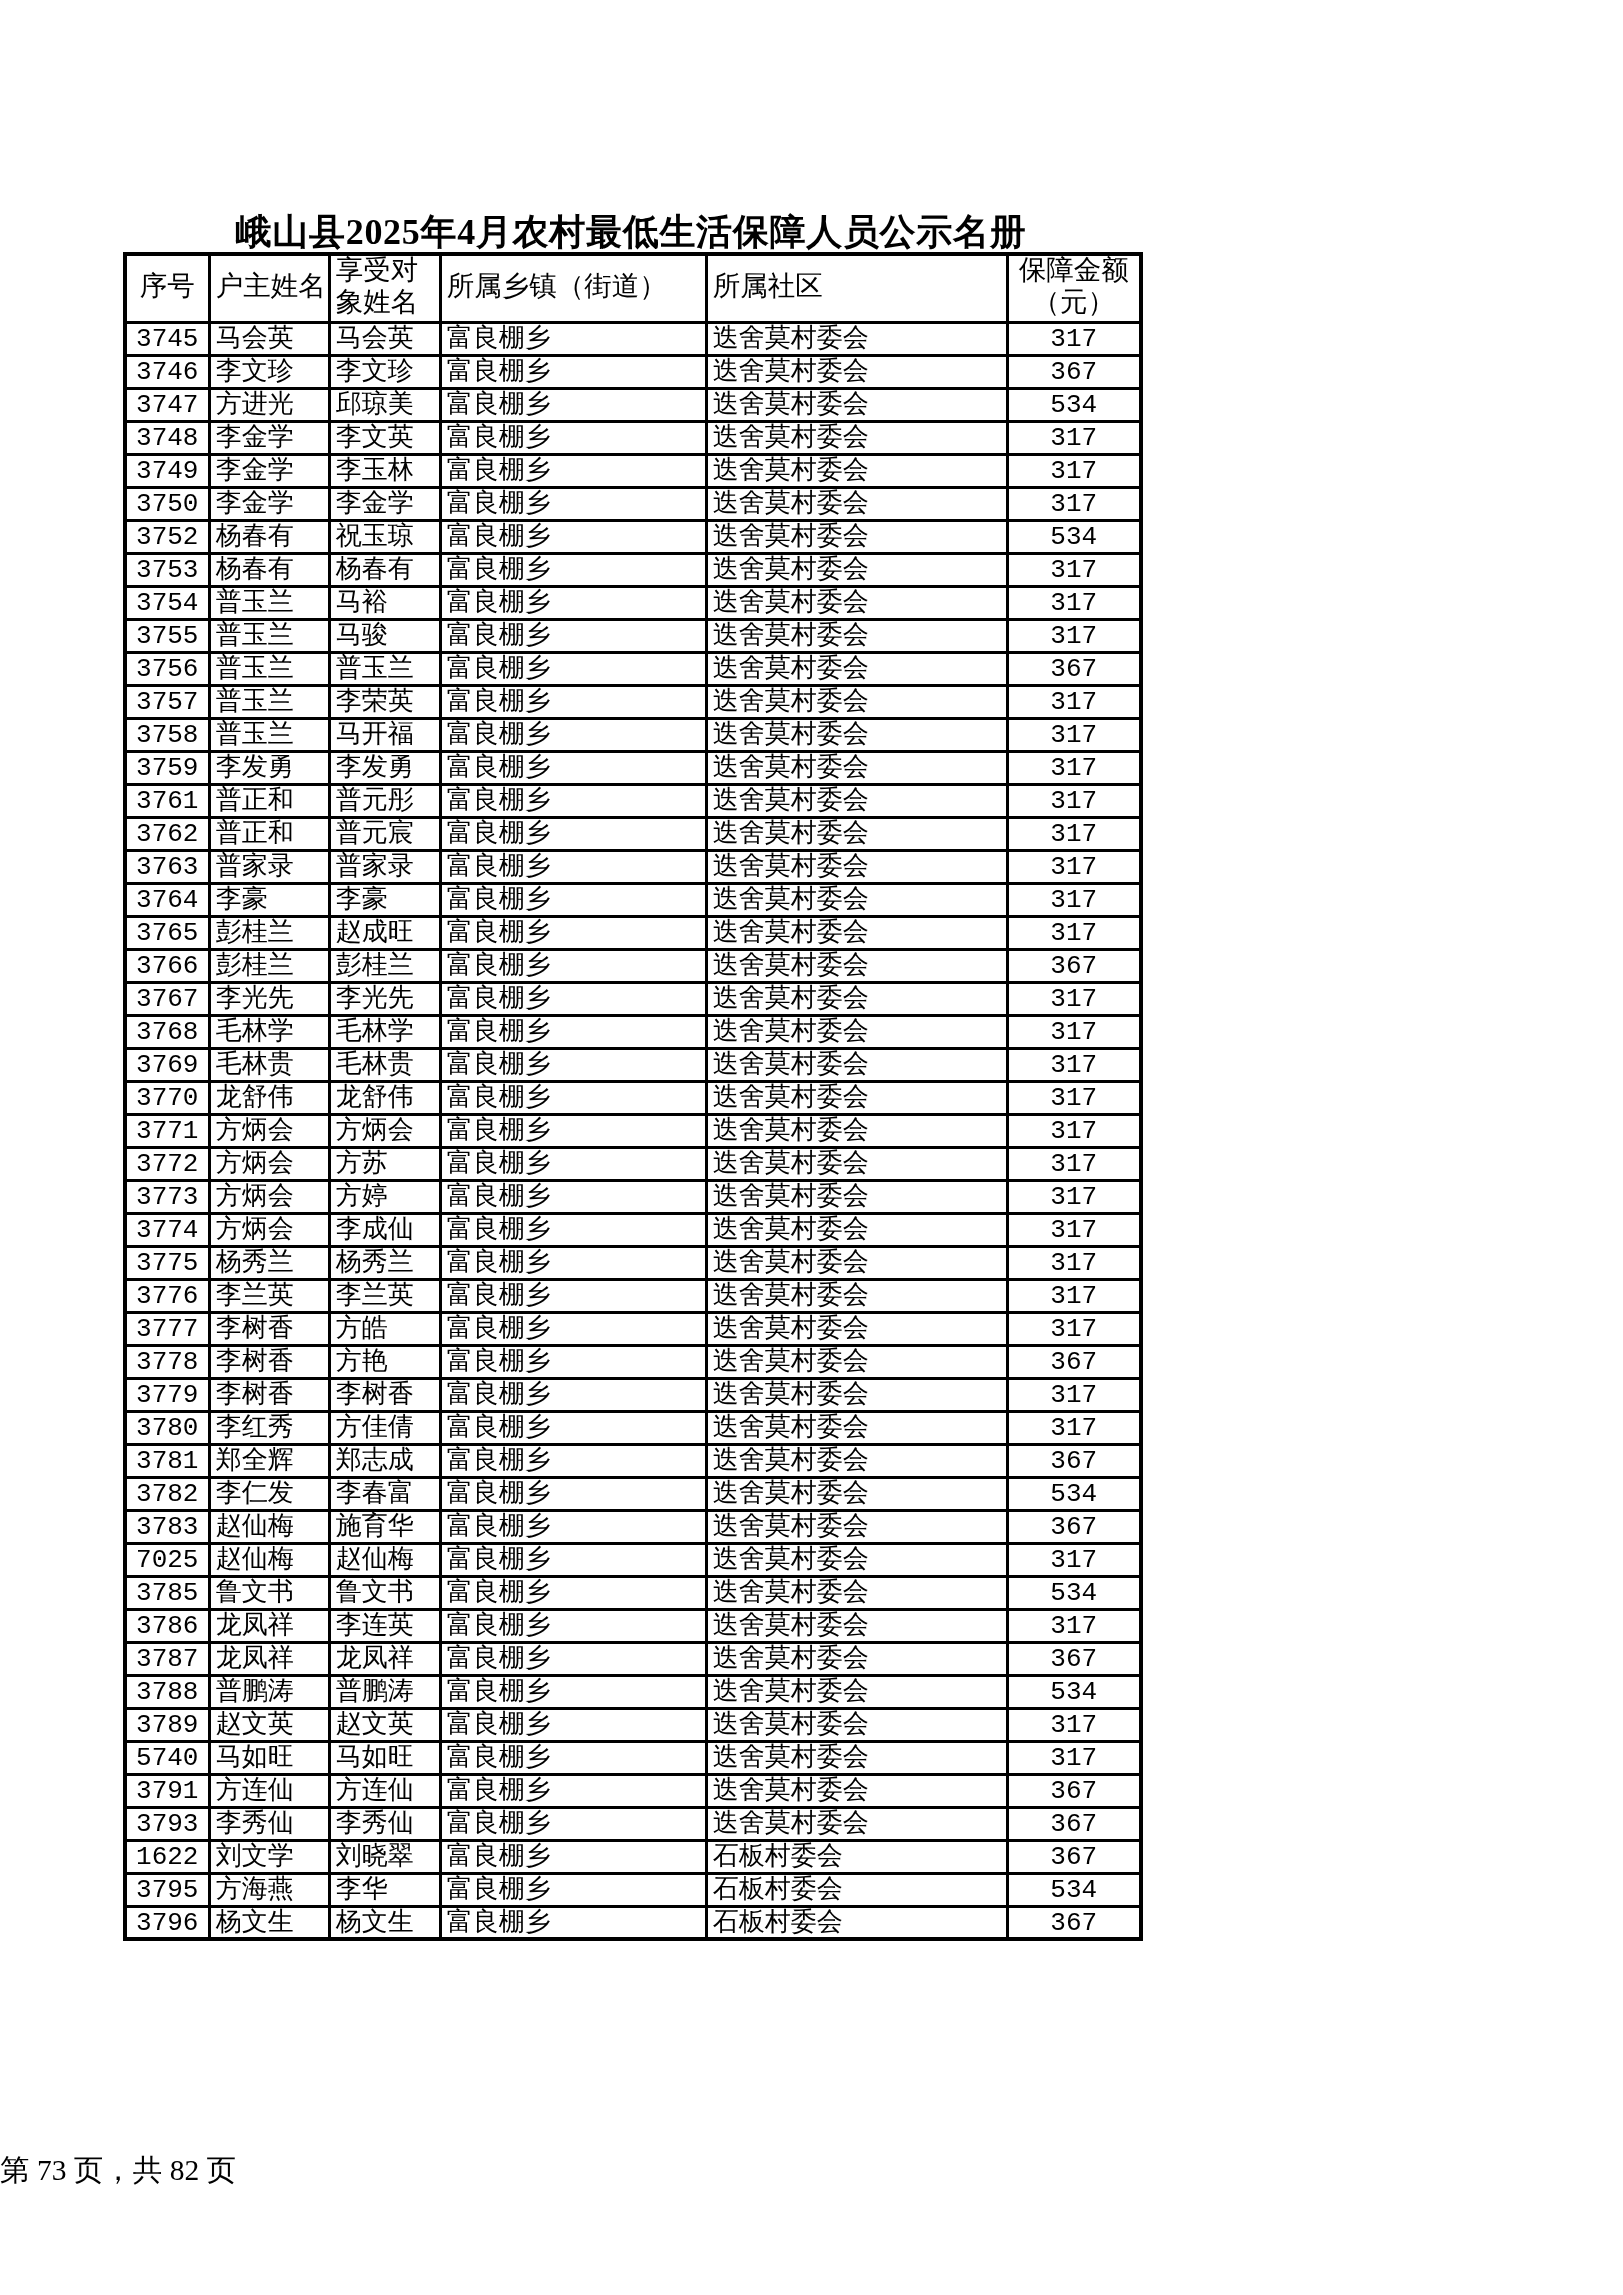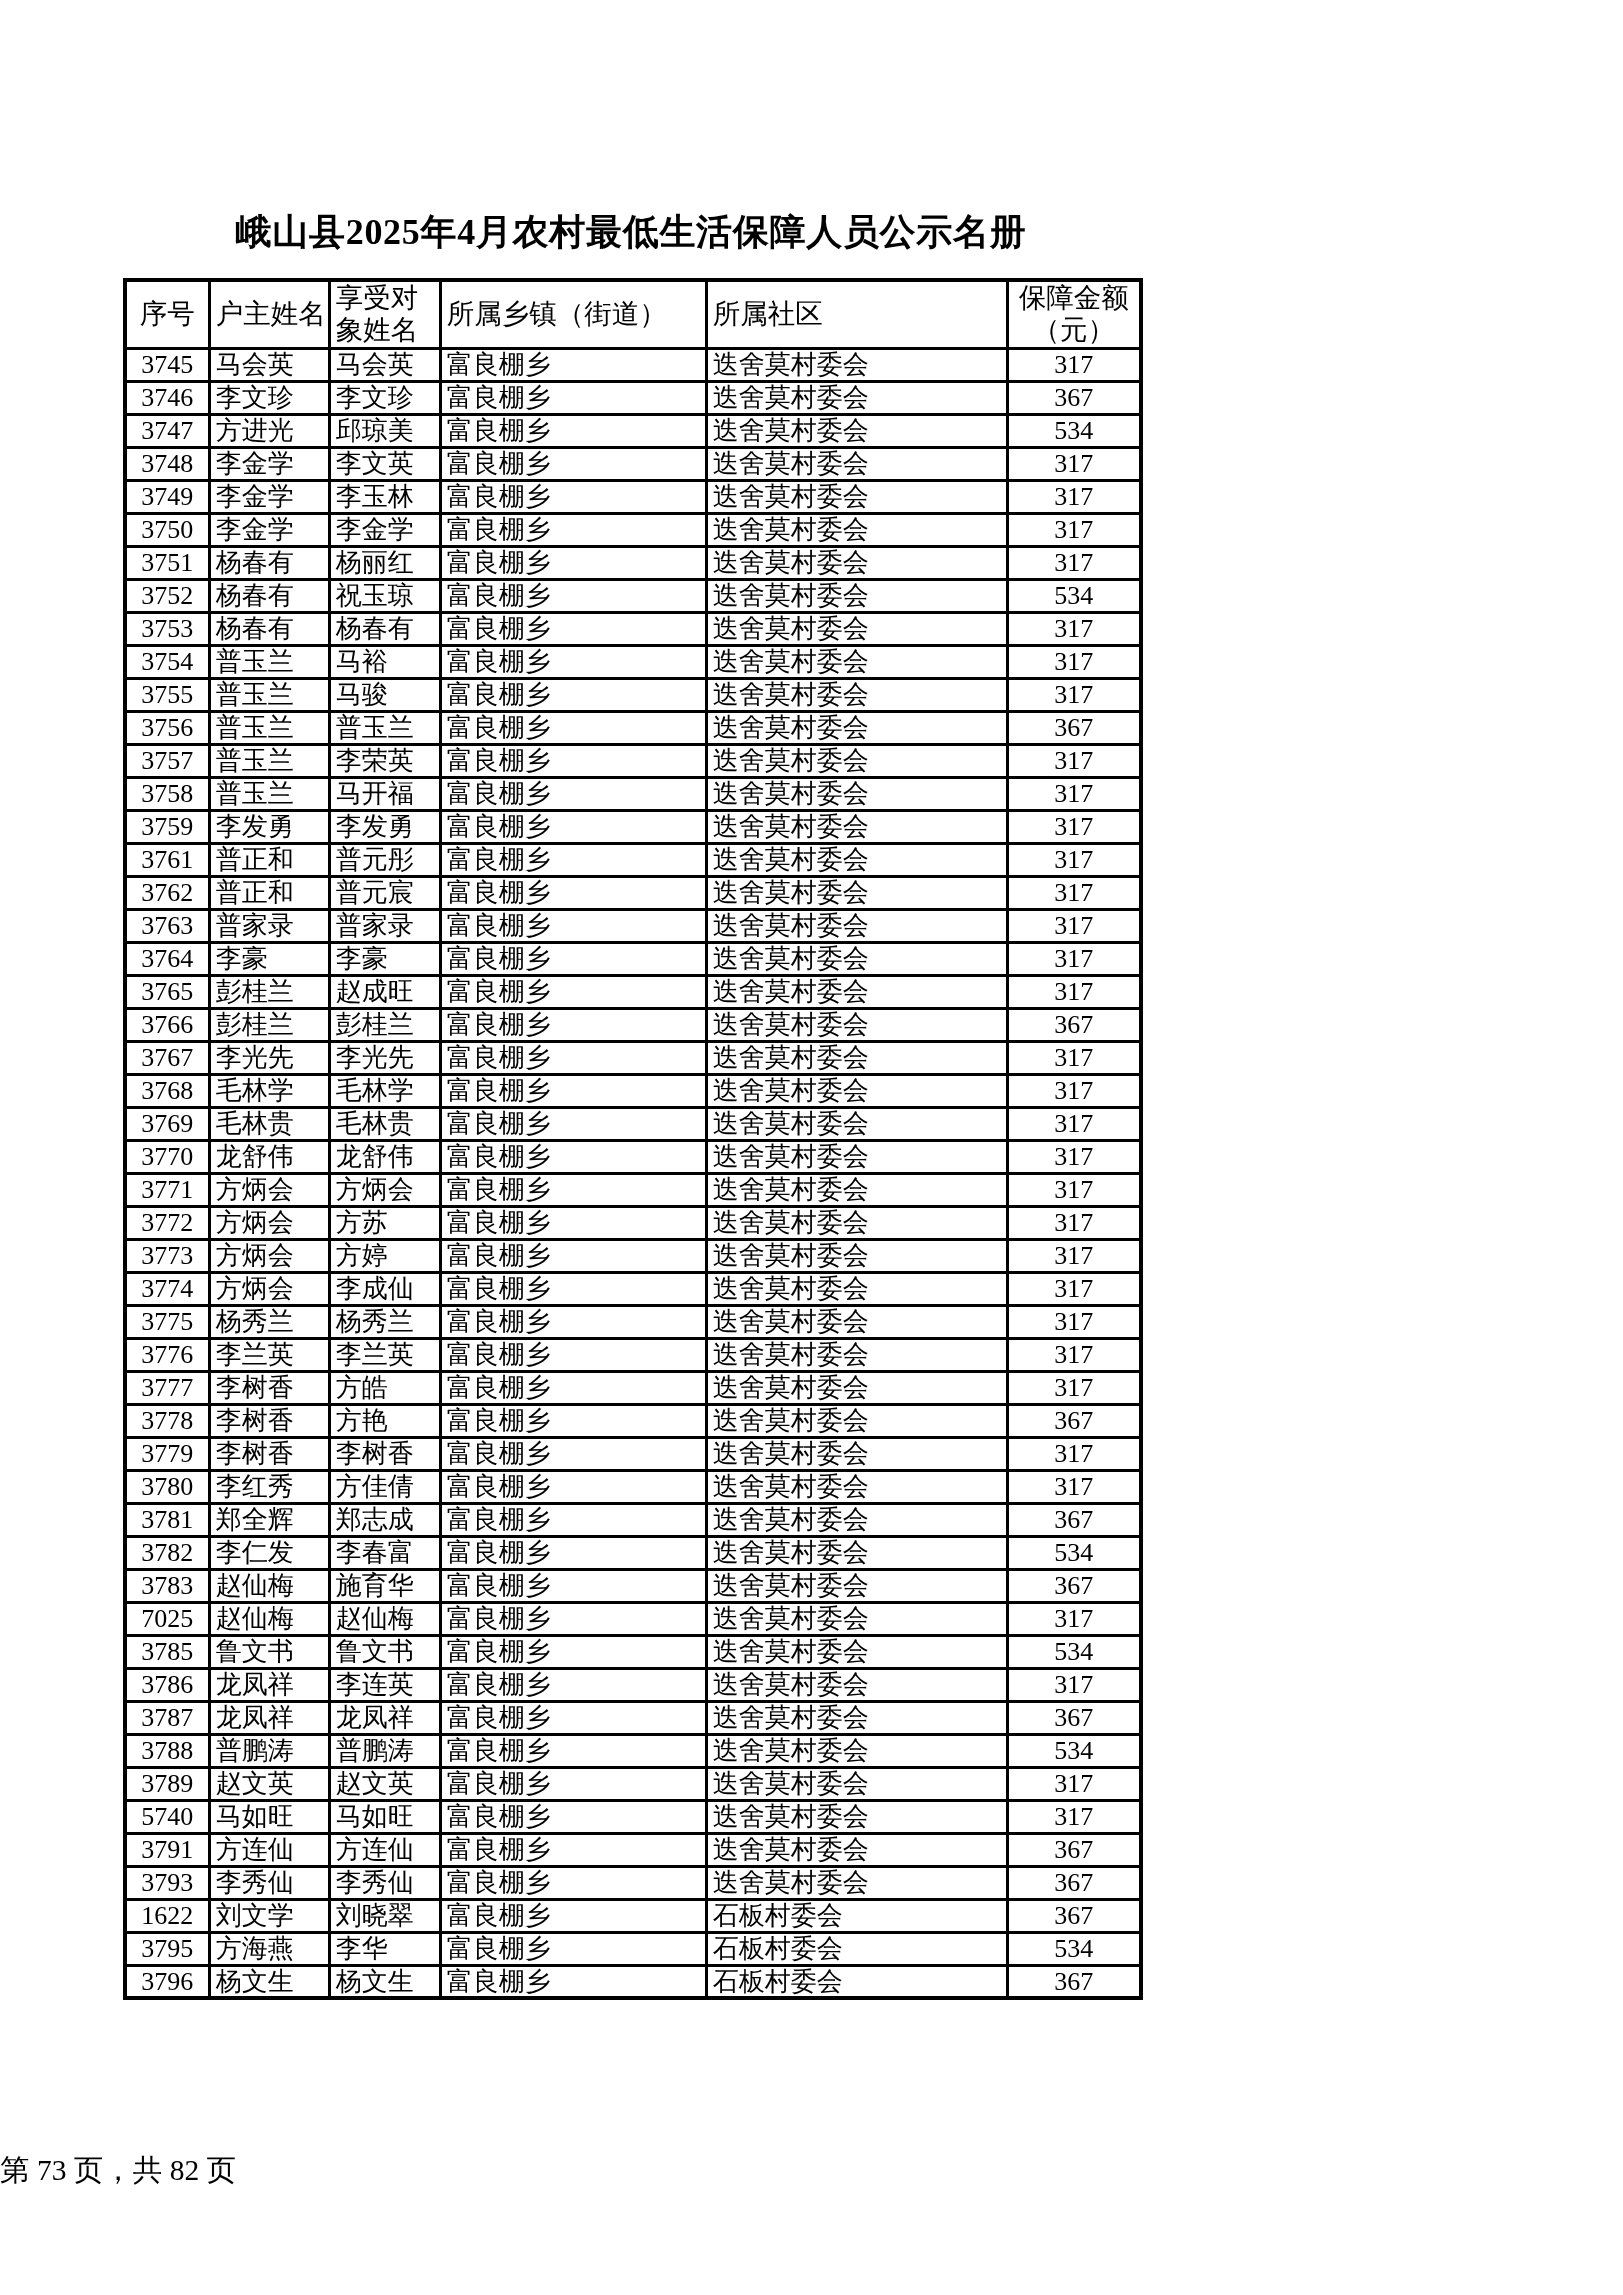--- a/index.html
+++ b/index.html
@@ -15,21 +15,21 @@
     position:absolute;
     left:123px;top:208px;width:1016px;
     text-align:center;
     font-size:36px;
     font-weight:bold;
     letter-spacing:0.7px;
     white-space:nowrap;
   }
   .table-wrap{
     position:absolute;
-    left:123px;top:278px;
+    left:123px;top:252px;font-family:Liberation Mono, monospace;
   }
   table{
     table-layout:fixed;
     border-collapse:collapse;
     width:1016px;
     border:4.6px solid #000;
   }
   th,td{
     border:3.3px solid #000;
     vertical-align:middle;
@@ -127,28 +127,20 @@
         </tr>
         <tr>
           <td class="num">3750</td>
           <td class="txt">李金学</td>
           <td class="txt">李金学</td>
           <td class="txt">富良棚乡</td>
           <td class="txt">迭舍莫村委会</td>
           <td class="num">317</td>
         </tr>
         <tr>
-          <td class="num">3751</td>
-          <td class="txt">杨春有</td>
-          <td class="txt">杨丽红</td>
-          <td class="txt">富良棚乡</td>
-          <td class="txt">迭舍莫村委会</td>
-          <td class="num">317</td>
-        </tr>
-        <tr>
           <td class="num">3752</td>
           <td class="txt">杨春有</td>
           <td class="txt">祝玉琼</td>
           <td class="txt">富良棚乡</td>
           <td class="txt">迭舍莫村委会</td>
           <td class="num">534</td>
         </tr>
         <tr>
           <td class="num">3753</td>
           <td class="txt">杨春有</td>

